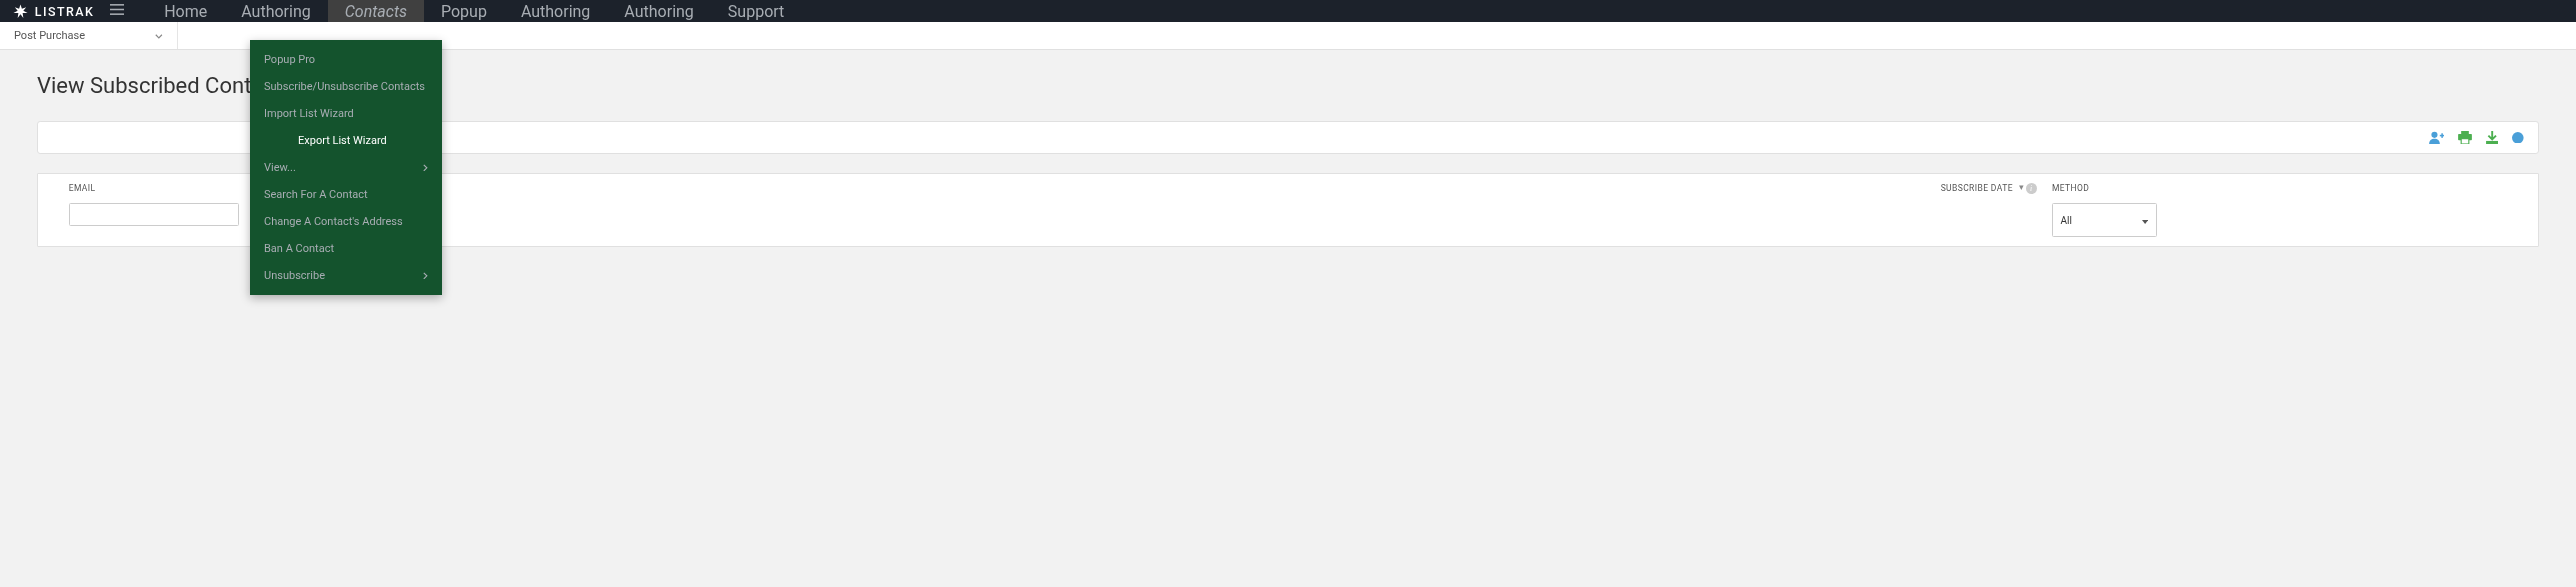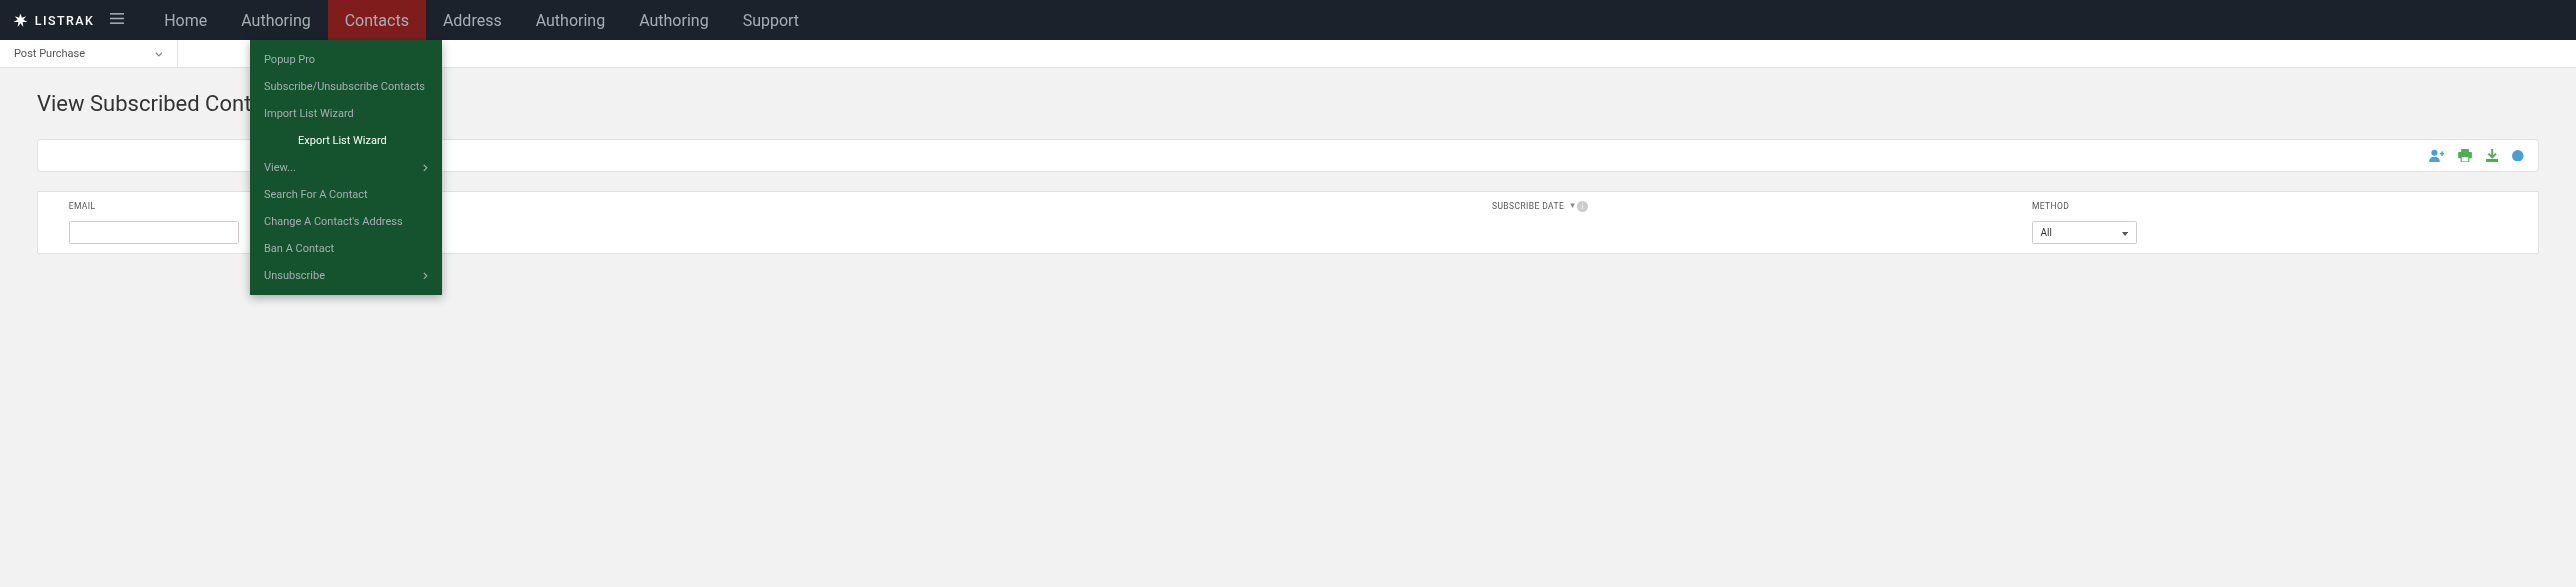--- a/index.html
+++ b/index.html
@@ -1,20 +1,20 @@
 <!DOCTYPE html>
 <html style="font-size:12.4px"><head>
   <meta charset="utf-8">
   <style>
     * { margin: 0; padding: 0; box-sizing: border-box; }
     body { font-family: -apple-system, BlinkMacSystemFont, 'Segoe UI', Roboto, Arial, sans-serif; background: #f2f2f2; font-size: 11px; }
     
     .top-nav {
       background: #1c222b;
-      height: 40px;
+      height: 22px;
       display: flex;
       align-items: center;
       padding: 0 11.6px;
     }
     .logo {
       display: flex;
       align-items: center;
       color: #fff;
       font-weight: 500;
       letter-spacing: 1.5px;
@@ -32,21 +32,21 @@
     .nav-item {
       color: #a8adb3;
       padding: 0 17px;
       height: 100%;
       display: flex;
       align-items: center;
       cursor: pointer;
       font-size: 16px;
       position: relative;
     }
-    .nav-item.active { background: #7f1d1d; }
+    .nav-item.active { background: #404040; font-style: italic; }
     
     .sub-bar {
       background: #fff;
       height: 28px;
       display: flex;
       border-bottom: 0.8px solid #e0e0e0;
     }
     .list-select {
       display: flex;
       align-items: center;
@@ -86,21 +86,21 @@
       background: #fff;
       border: 0.8px solid #e0e0e0;
       border-radius: 1px;
       padding: 0;
     }
     .table-head {
       display: flex;
       padding: 9.3px 23px 0 23px;
     }
     .col-email { flex: 0 0 58%; padding: 0 7.7px; }
-    .col-subscribe { flex: 0 0 22%; padding: 0 7.7px; display: flex; justify-content: flex-start; align-items: flex-start; }
+    .col-subscribe { flex: 0 0 22%; padding: 0 7.7px; display: flex; justify-content: flex-end; align-items: flex-start; margin-left: 20px; }
     .col-method { flex: 0 0 20%; padding: 0 7.7px; }
     .col-header {
       font-size: 8.5px;
       color: #555;
       letter-spacing: 0.4px;
       text-transform: uppercase;
       display: flex;
       align-items: center;
       gap: 4.6px;
     }
@@ -111,21 +111,21 @@
     .filter-input {
       width: 170px;
       height: 23px;
       border: 0.8px solid #ccc;
       border-radius: 1.5px;
       padding: 0 6.2px;
       font-size: 10px;
     }
     .filter-select {
       width: 105px;
-      height: 23px;
+      height: 34px;
       border: 0.8px solid #ccc;
       border-radius: 1.5px;
       padding: 0 7.7px;
       font-size: 10px;
       display: flex;
       align-items: center;
       justify-content: space-between;
       cursor: pointer;
       color: #333;
     }
@@ -174,21 +174,21 @@
     <svg width="14" height="11" viewBox="0 0 18 14" fill="none" stroke="#a8adb3" stroke-width="2">
       <line x1="0" y1="1" x2="18" y2="1"></line>
         <line x1="0" y1="7" x2="18" y2="7"></line>
         <line x1="0" y1="13" x2="18" y2="13"></line>
     </svg>
   </div>
   <div class="nav-items" id="nav-items">
       <div class="nav-item">Home</div>
       <div class="nav-item">Authoring</div>
       <div class="nav-item active">Contacts</div>
-      <div class="nav-item">Address</div>
+      <div class="nav-item">Popup</div>
       <div class="nav-item">Authoring</div>
       <div class="nav-item">Authoring</div>
       <div class="nav-item">Support</div>
     </div>
 </div>
 
 <div class="dropdown-menu" id="contacts-dropdown">
     <div class="dropdown-item">
       <span>Popup Pro</span>
     </div>

